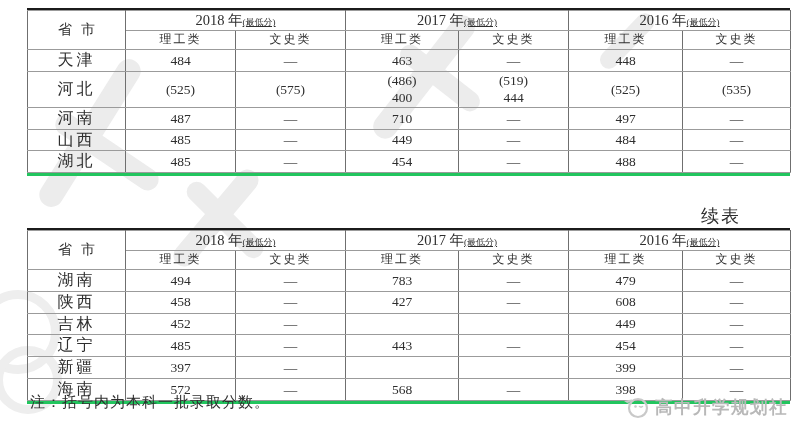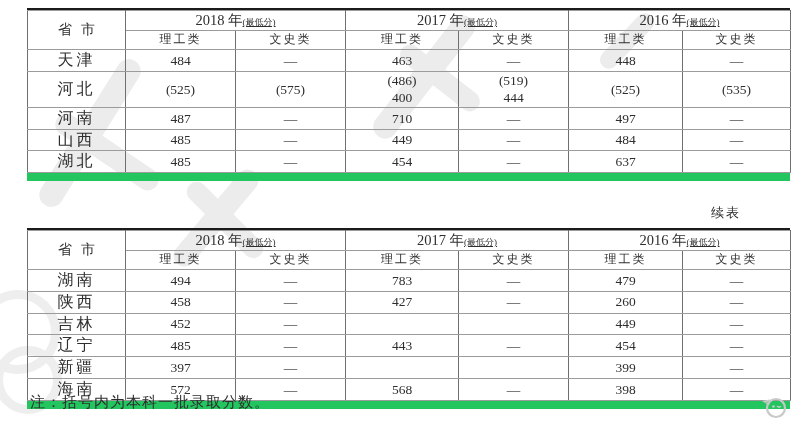--- a/index.html
+++ b/index.html
@@ -7,21 +7,21 @@
     width:793px;height:441px;position:relative;overflow:hidden;
     background:#ffffff;color:#2e2e2e;
     font-family:"Liberation Serif","DejaVu Serif",serif;
   }
   
   .wm{position:absolute;z-index:0;background:#ececec;border-radius:14px;}
   .wm-ring{position:absolute;z-index:0;border:9px solid #eeeeee;border-radius:50%;background:transparent;}
   
   .tbl-wrap{
     position:absolute;left:27px;width:763px;z-index:1;
-    border-top:2px solid #1b1b1b;border-bottom:8px solid #22c55e;
+    border-top:2px solid #1b1b1b;border-bottom:3px solid #22c55e;
   }
   .t1{top:8px;}
   .t2{top:228px;}
   table.score-table{
     border-collapse:collapse;table-layout:fixed;width:763px;background:transparent;
   }
   .score-table th,.score-table td{
     border-left:1px solid #6f6f6f;border-right:1px solid #6f6f6f;
     border-top:1px solid #9b9b9b;border-bottom:1px solid #9b9b9b;
     font-weight:normal;text-align:center;vertical-align:middle;
@@ -32,21 +32,21 @@
   .score-table thead tr.yr{height:20px;}
   .score-table thead tr.sub{height:19px;}
   th.province-h{letter-spacing:9px;text-indent:9px;font-size:14px;}
   th.year-h{font-size:14.5px;}
   th.year-h .suffix{font-size:9px;letter-spacing:0;text-decoration:underline;}
   th.sub-h{font-size:12px;letter-spacing:2px;}
   th.province{letter-spacing:3px;font-size:16px;}
   
   .continued{
     position:absolute;top:204px;right:52px;z-index:1;
-    font-size:13px;letter-spacing:2px;color:#2e2e2e;
+    font-size:18px;letter-spacing:2px;color:#2e2e2e;
   }
   
   .note{
     position:absolute;left:30px;top:393px;z-index:1;
     font-size:15px;color:#2e2e2e;letter-spacing:1px;font-family:Liberation Mono, monospace;
   }
   
   .brand{
     position:absolute;right:5px;top:395px;z-index:1;
     display:flex;align-items:center;gap:5px;color:#b8b8b8;
@@ -132,21 +132,21 @@
           <td>—</td>
           <td>484</td>
           <td>—</td>
         </tr>
         <tr>
           <th class="province">湖北</th>
           <td>485</td>
           <td>—</td>
           <td>454</td>
           <td>—</td>
-          <td>637</td>
+          <td>488</td>
           <td>—</td>
         </tr>
       </tbody>
   </table>
 </div>
 
 <div class="continued">续表</div>
 
 <div class="tbl-wrap t2">
   <table class="score-table">
@@ -184,21 +184,21 @@
           <td>—</td>
           <td>479</td>
           <td>—</td>
         </tr>
         <tr>
           <th class="province">陕西</th>
           <td>458</td>
           <td>—</td>
           <td>427</td>
           <td>—</td>
-          <td>260</td>
+          <td>608</td>
           <td>—</td>
         </tr>
         <tr>
           <th class="province">吉林</th>
           <td>452</td>
           <td>—</td>
           <td></td>
           <td></td>
           <td>449</td>
           <td>—</td>
@@ -238,13 +238,14 @@
 
 <div class="brand">
   <span>
     <svg width="26" height="24" viewBox="0 0 26 24">
       <circle cx="14" cy="13" r="9" fill="none" stroke="#c9c9c9" stroke-width="2.2"></circle>
       <path d="M6.5 9 L2.5 6.5 L7.5 5.5" fill="none" stroke="#c9c9c9" stroke-width="2" stroke-linecap="round"></path>
       <circle cx="11.5" cy="11.5" r="1.3" fill="#c9c9c9"></circle>
       <path d="M15.5 11.5 q1.5 1.2 3 0" fill="none" stroke="#c9c9c9" stroke-width="1.6" stroke-linecap="round"></path>
     </svg>
   </span>
+  <span>高中升学规划社</span>
 </div>
 
 </body></html>

